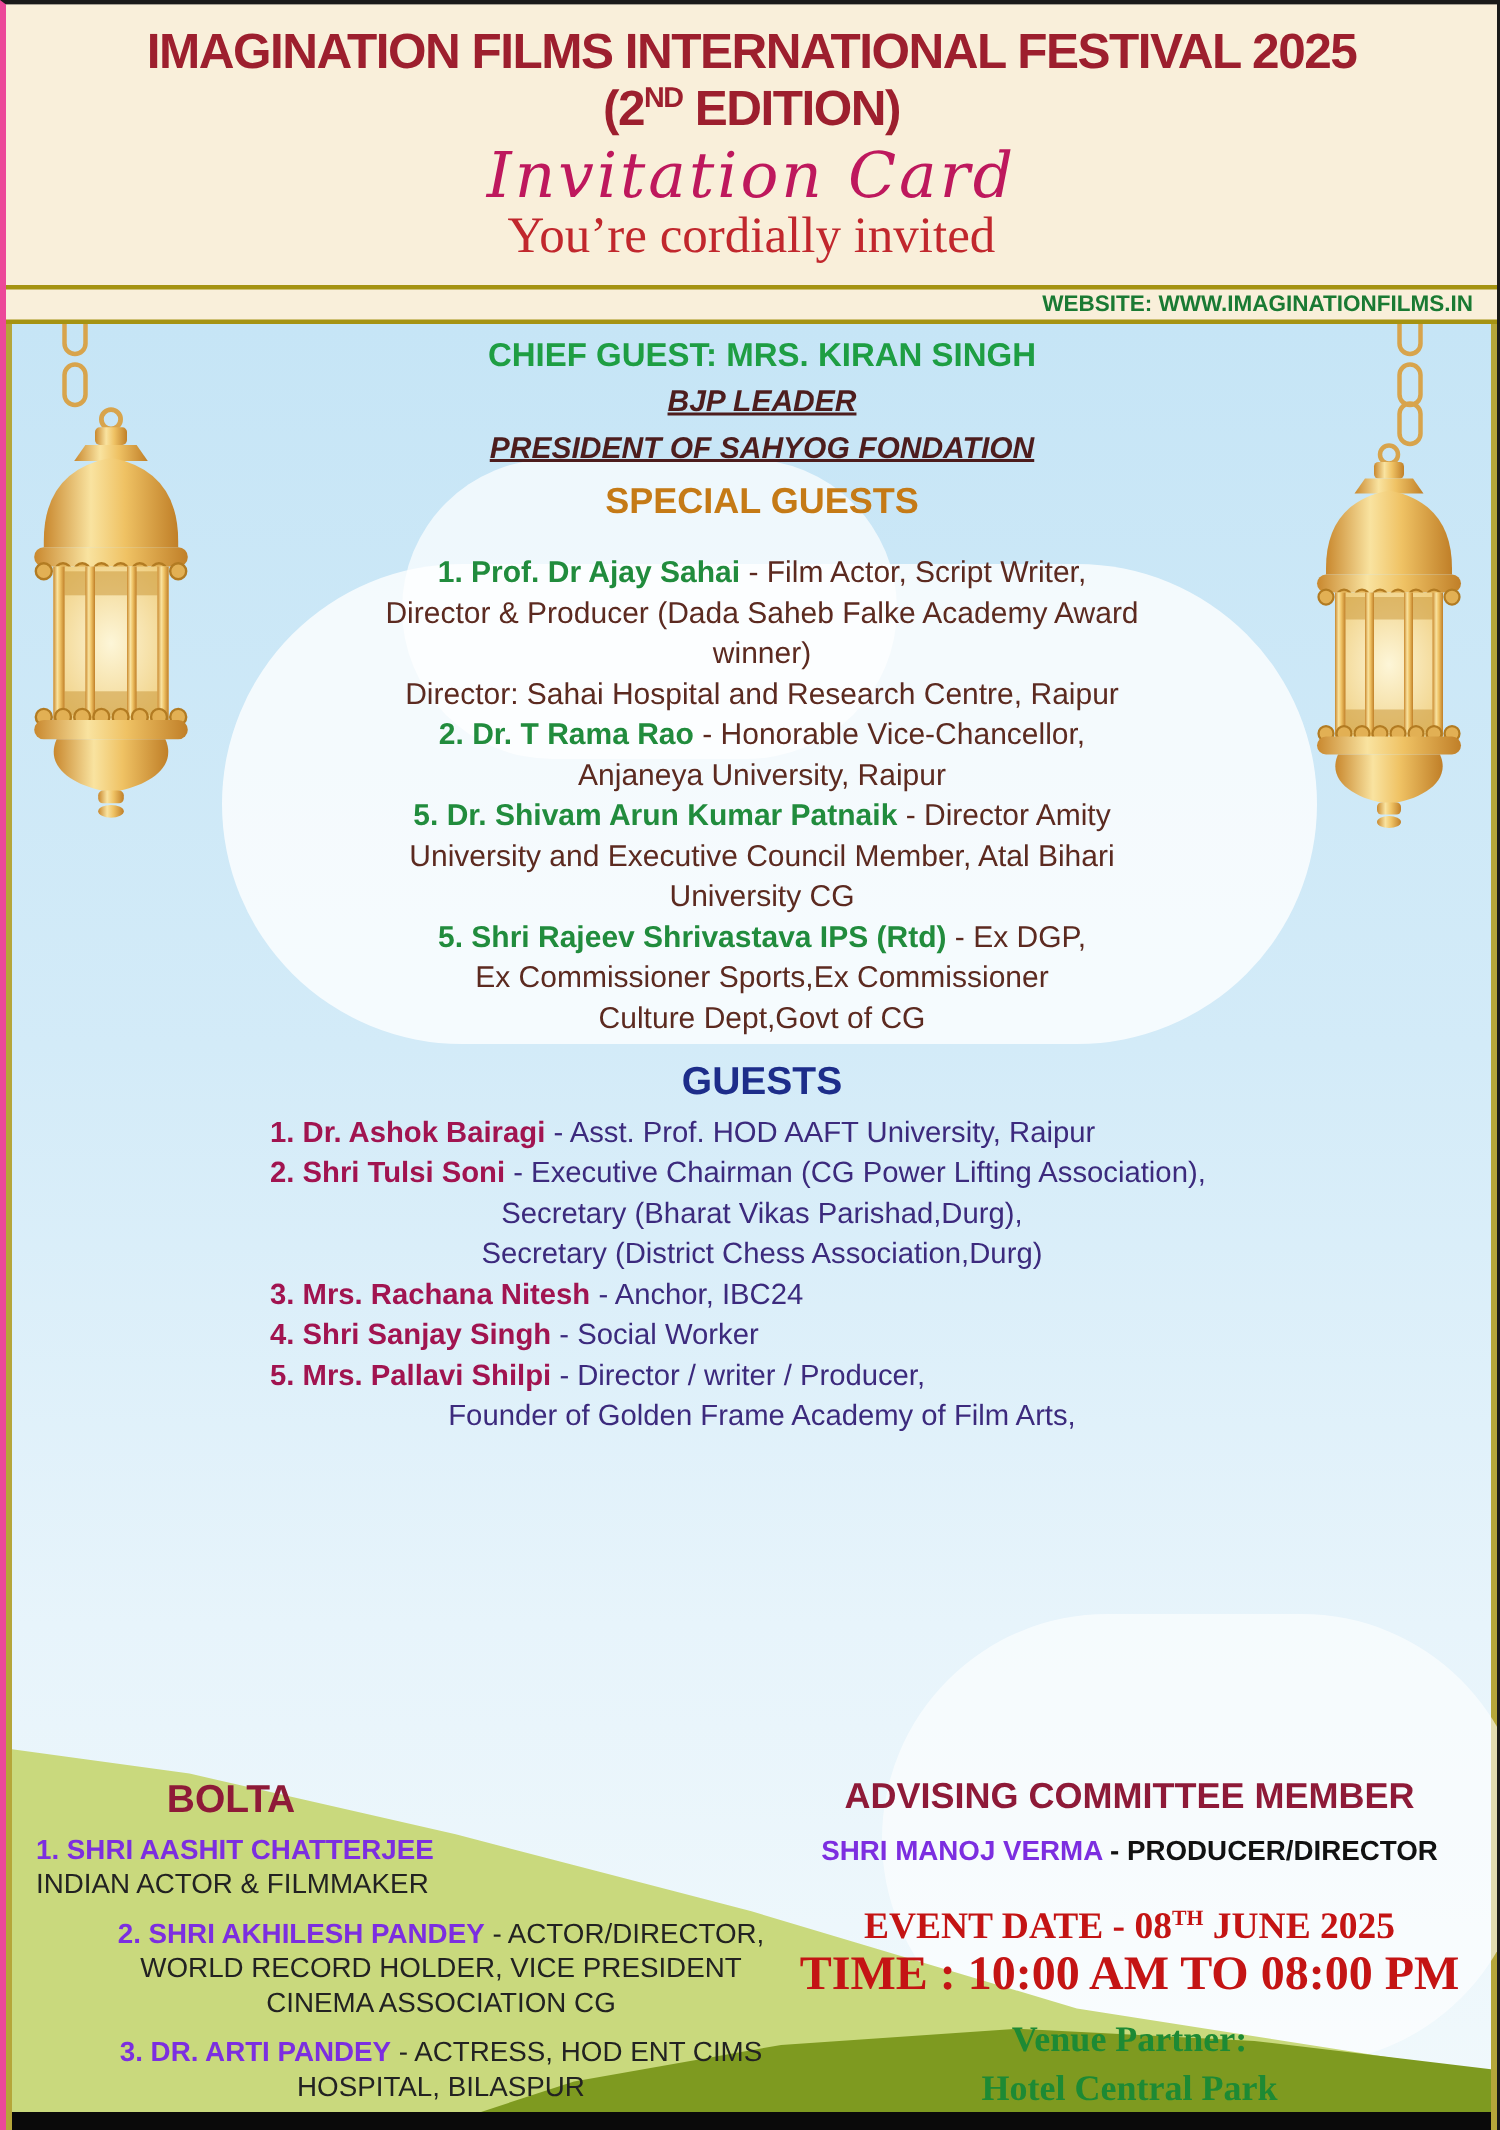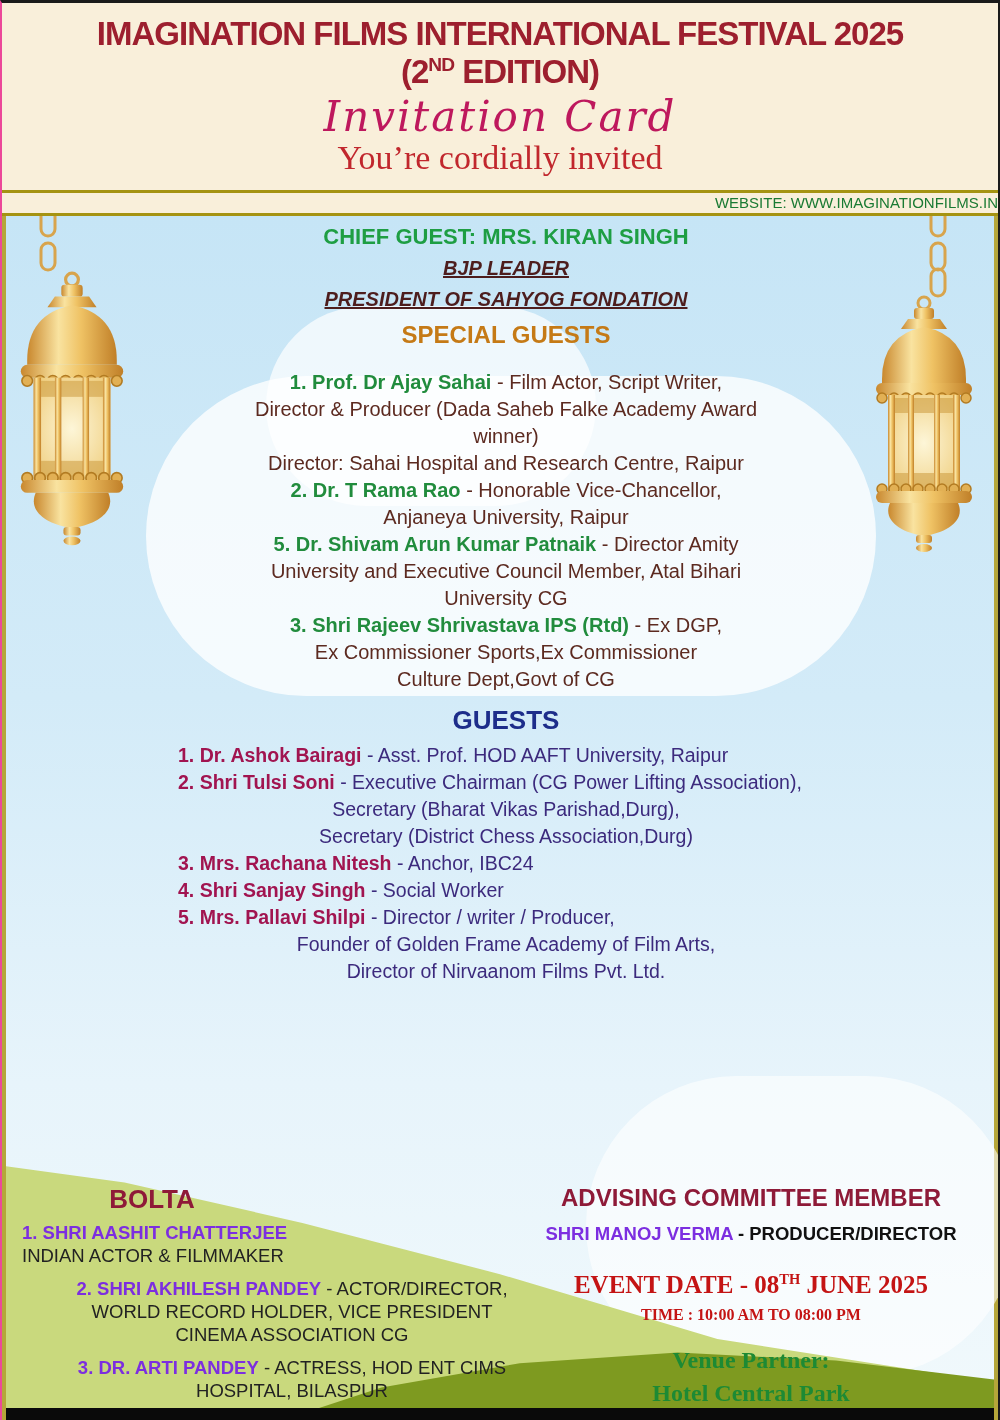--- a/index.html
+++ b/index.html
@@ -1,31 +1,31 @@
 <!DOCTYPE html>
 <html><head>
 <meta charset="utf-8">
 <style>
   html,body{margin:0;padding:0;background:#555;}
   .page{
     position:relative;width:1000px;height:1420px;margin:0 auto;
     overflow:hidden;background:#f9efda;box-sizing:border-box;
-    border-left:2px solid #ec4899;border-right:2px solid #1a1a1a;border-top:3px solid #1a1a1a;
+    border-left:4px solid #ec4899;border-right:2px solid #1a1a1a;border-top:3px solid #1a1a1a;
     font-family:"Liberation Sans",sans-serif;
   }
   
   .header{position:absolute;top:0;left:0;right:0;height:187px;background:#f9efda;text-align:center;z-index:4;}
   .title{font-weight:bold;font-size:33px;letter-spacing:-1px;color:#9d1f2e;line-height:1.14;white-space:nowrap;}
   .title:first-child{margin-top:12px;}
   .sup{font-size:58%;vertical-align:super;font-weight:bold;}
   .script-title{font-family:"DejaVu Serif",serif;font-style:italic;font-size:42px;color:#be185d;margin-top:2px;letter-spacing:2px;}
   .invite-line{font-family:"Liberation Serif",serif;font-size:34px;color:#c1272d;margin-top:-2px;}
   .web-strip{position:absolute;top:187px;left:0;right:0;height:20px;background:#f9efda;
     border-top:3px solid #a59312;border-bottom:3px solid #a59312;text-align:right;z-index:4;}
-  .web-text{font-size:15px;font-weight:normal;color:#1a7a33;line-height:20px;display:inline-block;}
+  .web-text{font-size:15px;font-weight:bold;color:#1a7a33;padding-right:16px;line-height:20px;display:inline-block;}
   
   .body-sec{position:absolute;top:213px;left:0;right:0;bottom:0;
     background:linear-gradient(180deg,#c6e5f6 0%,#d3ebf8 40%,#e7f4fb 72%,#f1f9fc 100%);
     border-left:4px solid #b5a63a;border-right:4px solid #b5a63a;box-sizing:border-box;}
   .cloud{position:absolute;background:rgba(255,255,255,0.78);z-index:1;}
   .cloud1{left:140px;top:160px;width:730px;height:320px;border-radius:170px;}
   .cloud1b{left:260px;top:90px;width:330px;height:200px;border-radius:110px;background:rgba(255,255,255,0.7);}
   .cloud2{left:580px;top:860px;width:430px;height:300px;border-radius:150px;background:rgba(255,255,255,0.6);}
   .hill-light{position:absolute;left:0;right:0;bottom:0;height:270px;background:#c9d97d;z-index:2;
     clip-path:polygon(0 6%,12% 12%,30% 27%,50% 46%,72% 70%,100% 86%,100% 100%,0 100%);}
@@ -55,21 +55,21 @@
   .jury-heading{font-size:26px;font-weight:bold;color:#8e1a38;width:280px;margin-bottom:6px;}
   .j-item{font-size:18.5px;line-height:23px;color:#222;margin-bottom:10px;}
   .j-name{font-weight:bold;color:#7c2ee0;}
   .align-left{text-align:left;padding-left:10px;}
   
   .right-col{position:absolute;left:500px;top:968px;width:490px;z-index:4;text-align:center;}
   .adv-heading{font-size:24px;font-weight:bold;color:#8e1a38;margin-bottom:10px;}
   .adv-line{font-size:18.5px;line-height:24px;font-weight:bold;color:#111;}
   .adv-name{color:#7c2ee0;}
   .event-date{margin-top:18px;font-family:"Liberation Serif",serif;font-size:25px;font-weight:bold;color:#c41414;line-height:30px;}
-  .event-time{font-family:"Liberation Serif",serif;font-size:16px;font-weight:bold;color:#c41414;line-height:30px;}
+  .event-time{font-family:"Liberation Serif",serif;font-size:32px;font-weight:bold;color:#c41414;line-height:30px;}
   .venue{margin-top:14px;font-family:"Liberation Serif",serif;font-size:24px;font-weight:bold;color:#1d8a34;line-height:33px;}
 </style>
 </head>
 <body>
 
 <div class="page">
 
   <div class="header">
     <div class="title">IMAGINATION FILMS INTERNATIONAL FESTIVAL 2025</div>
     <div class="title"><span>(2</span><span class="sup">ND</span><span> EDITION)</span></div>
@@ -103,21 +103,21 @@
         <div>
           <div><span class="sg-name">2. Dr. T Rama Rao</span> <span>- Honorable Vice-Chancellor,</span></div>
           <div>Anjaneya University, Raipur</div>
         </div>
         <div>
           <div><span class="sg-name">5. Dr. Shivam Arun Kumar Patnaik</span> <span>- Director Amity</span></div>
           <div>University and Executive Council Member, Atal Bihari</div>
           <div>University CG</div>
         </div>
         <div>
-          <div><span class="sg-name">3. Shri Rajeev Shrivastava IPS (Rtd)</span> <span>- Ex DGP,</span></div>
+          <div><span class="sg-name">5. Shri Rajeev Shrivastava IPS (Rtd)</span> <span>- Ex DGP,</span></div>
           <div>Ex Commissioner Sports,Ex Commissioner</div>
           <div>Culture Dept,Govt of CG</div>
         </div>
       </div>
 
       <div class="guests-heading">GUESTS</div>
       <div class="g-list">
         <div>
           <div class="g-first"><span class="g-name">1. Dr. Ashok Bairagi</span> <span>- Asst. Prof. HOD AAFT University, Raipur</span></div>
         </div>
@@ -128,21 +128,20 @@
         </div>
         <div>
           <div class="g-first"><span class="g-name">3. Mrs. Rachana Nitesh</span> <span>- Anchor, IBC24</span></div>
         </div>
         <div>
           <div class="g-first"><span class="g-name">4. Shri Sanjay Singh</span> <span>- Social Worker</span></div>
         </div>
         <div>
           <div class="g-first"><span class="g-name">5. Mrs. Pallavi Shilpi</span> <span>- Director / writer / Producer,</span></div>
           <div>Founder of Golden Frame Academy of Film Arts,</div>
-          <div>Director of Nirvaanom Films Pvt. Ltd.</div>
         </div>
       </div>
     </div>
 
     <div class="jury-col">
       <div class="jury-heading">BOLTA</div>
       <div class="j-item align-left">
         <div><span class="j-name">1. SHRI AASHIT CHATTERJEE</span></div>
         <div>INDIAN ACTOR &amp; FILMMAKER</div>
       </div>

